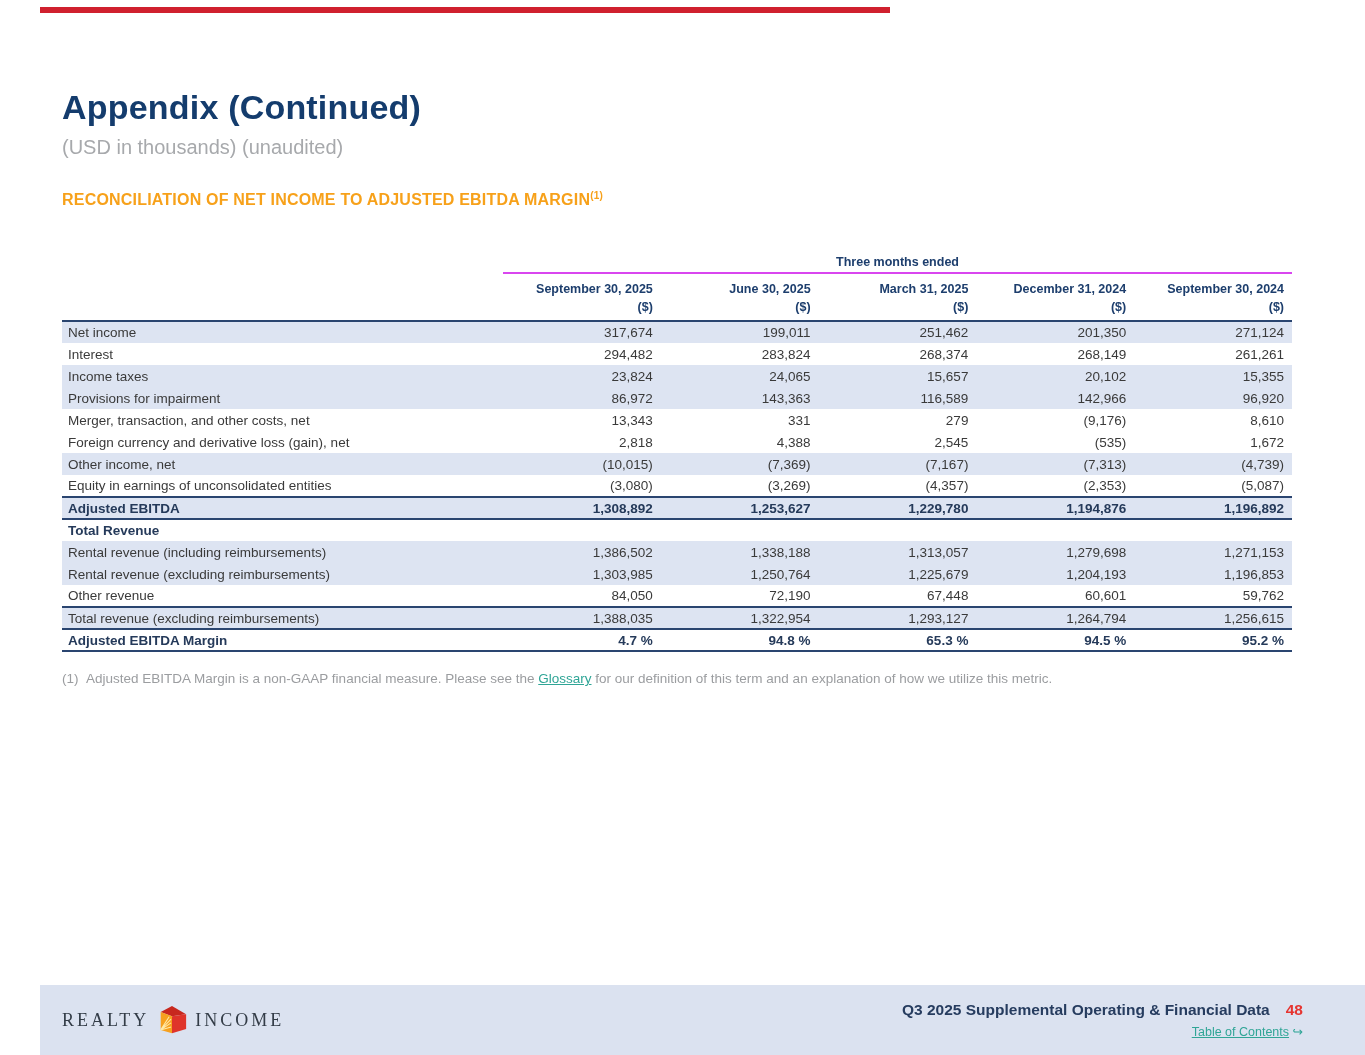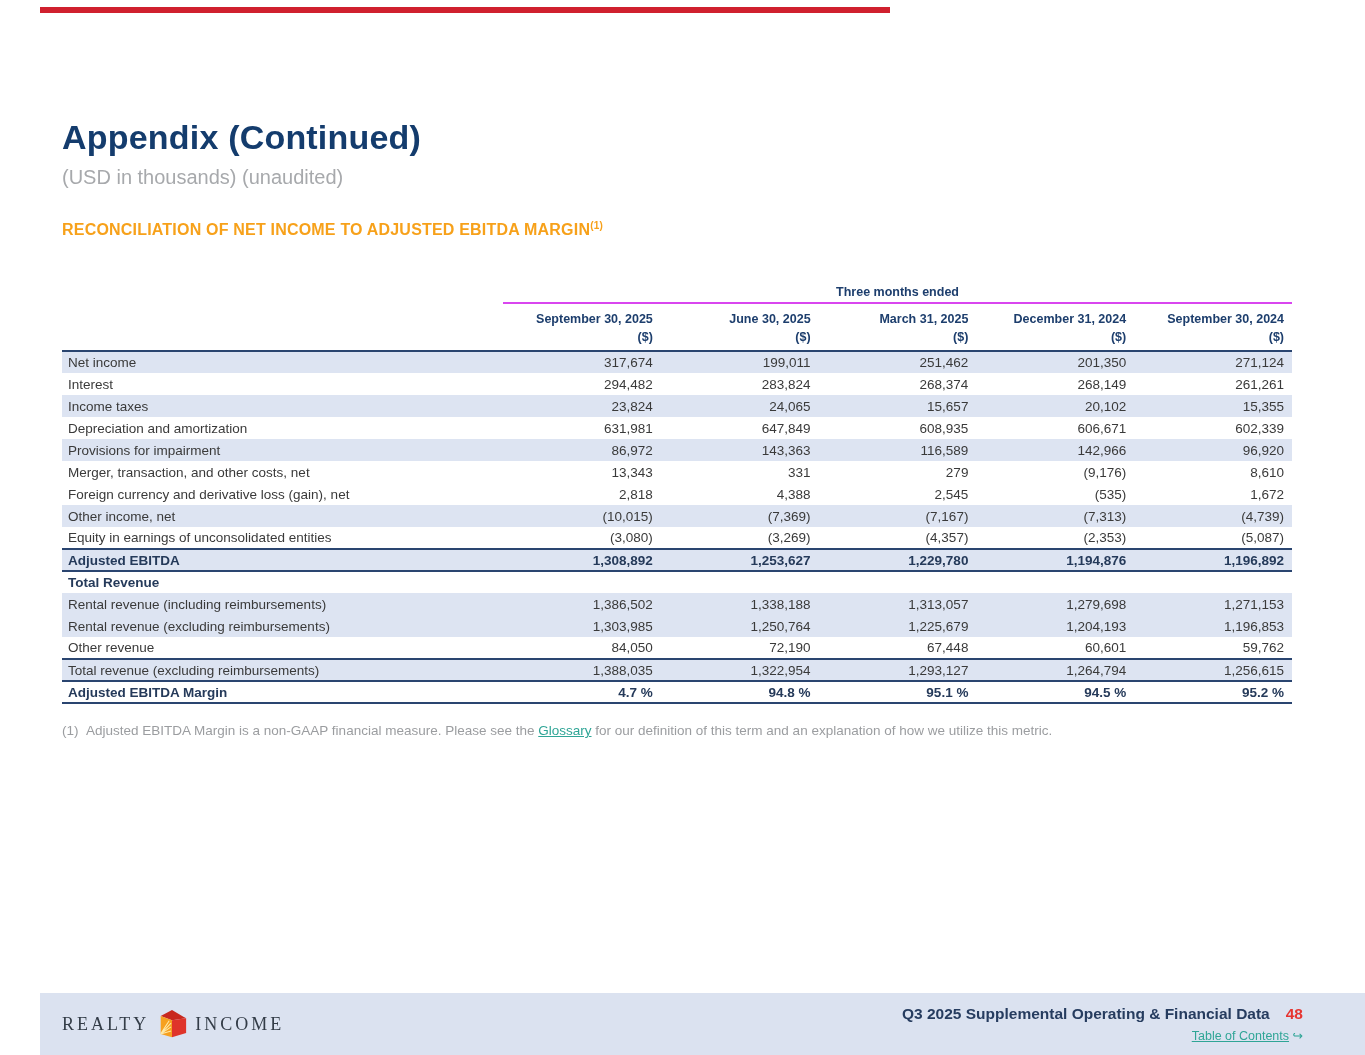--- a/index.html
+++ b/index.html
@@ -1,21 +1,21 @@
 <!DOCTYPE html>
 <html><head>
 <meta charset="utf-8">
 <style>
   * { margin:0; padding:0; box-sizing:border-box; }
   html,body { width:1365px; height:1055px; background:#ffffff;
     font-family:"Liberation Sans", sans-serif; position:relative; overflow:hidden; }
 
   .top-bar { position:absolute; left:40px; top:7px; width:850px; height:6px; background:#d0202e; }
 
-  .content { padding:88px 73px 0 62px;margin-top:30px; }
+  .content { padding:88px 73px 0 62px; }
 
   .page-title { font-size:34px; font-weight:bold; color:#143c6d; letter-spacing:0.2px; }
   .page-subtitle { font-size:20px; color:#a7a9ac; margin-top:9px; }
   .section-heading { font-size:16px; font-weight:bold; color:#f7a11a; margin-top:31px; letter-spacing:0.2px; }
   .section-heading sup { font-size:10px; }
 
   table.recon { border-collapse:collapse; width:1230px; margin-top:46px; table-layout:fixed; }
   table.recon col.lbl { width:441px; }
   table.recon col.num { width:157.8px; }
 
@@ -29,21 +29,21 @@
   tbody td.val { text-align:right; }
   tr.stripe td { background:#dde4f2; }
   tr.bold-row td { font-weight:bold; color:#253a5a; }
   tr.rule-above td { border-top:2px solid #2a4570; }
   tr.rule-below td { border-bottom:2px solid #2a4570; }
 
   .footnote { display:flex; margin-top:19px; font-size:13.5px; color:#9b9da0; }
   .footnote .marker { width:24px; flex:0 0 auto; }
   .glossary-link { color:#2fa596; text-decoration:underline; cursor:pointer; }
 
-  .footer { position:absolute; left:40px; right:0; bottom:0; height:62px; background:#dbe2f0;
+  .footer { position:absolute; left:40px; right:0; bottom:0; height:70px; background:#dbe2f0;
     display:flex; align-items:center; justify-content:space-between; padding:0 62px 0 22px; }
   .logo { display:flex; align-items:center; font-family:"Liberation Serif", serif;
     font-size:18px; letter-spacing:3px; color:#333c47; font-weight:500; }
   .logo svg { margin:0 7px; display:block; }
   .footer-right { display:flex; flex-direction:column; align-items:flex-end; }
   .footer-line1 { display:flex; align-items:baseline; gap:16px; }
   .doc-title { font-size:15.5px; font-weight:bold; color:#263c5f; }
   .page-number { font-size:15.5px; font-weight:bold; color:#e63430; }
   .toc { margin-top:5px; font-size:12.5px; color:#2fa596; cursor:pointer; }
   .toc .lbl { text-decoration:underline; }
@@ -107,28 +107,20 @@
           <td class="val">261,261</td>
         </tr>
         <tr class="stripe">
           <td>Income taxes</td>
           <td class="val">23,824</td>
           <td class="val">24,065</td>
           <td class="val">15,657</td>
           <td class="val">20,102</td>
           <td class="val">15,355</td>
         </tr>
-        <tr>
-          <td>Depreciation and amortization</td>
-          <td class="val">631,981</td>
-          <td class="val">647,849</td>
-          <td class="val">608,935</td>
-          <td class="val">606,671</td>
-          <td class="val">602,339</td>
-        </tr>
         <tr class="stripe">
           <td>Provisions for impairment</td>
           <td class="val">86,972</td>
           <td class="val">143,363</td>
           <td class="val">116,589</td>
           <td class="val">142,966</td>
           <td class="val">96,920</td>
         </tr>
         <tr>
           <td>Merger, transaction, and other costs, net</td>
@@ -207,21 +199,21 @@
           <td class="val">1,388,035</td>
           <td class="val">1,322,954</td>
           <td class="val">1,293,127</td>
           <td class="val">1,264,794</td>
           <td class="val">1,256,615</td>
         </tr>
         <tr class="bold-row rule-below">
           <td>Adjusted EBITDA Margin</td>
           <td class="val">4.7 %</td>
           <td class="val">94.8 %</td>
-          <td class="val">95.1 %</td>
+          <td class="val">65.3 %</td>
           <td class="val">94.5 %</td>
           <td class="val">95.2 %</td>
         </tr>
       </tbody>
   </table>
 
   <div class="footnote">
     <span class="marker">(1)</span>
     <span><span>Adjusted EBITDA Margin is a non-GAAP financial measure. Please see the </span><span class="glossary-link">Glossary</span><span> for our definition of this term and an explanation of how we utilize this metric.</span></span>
   </div>

